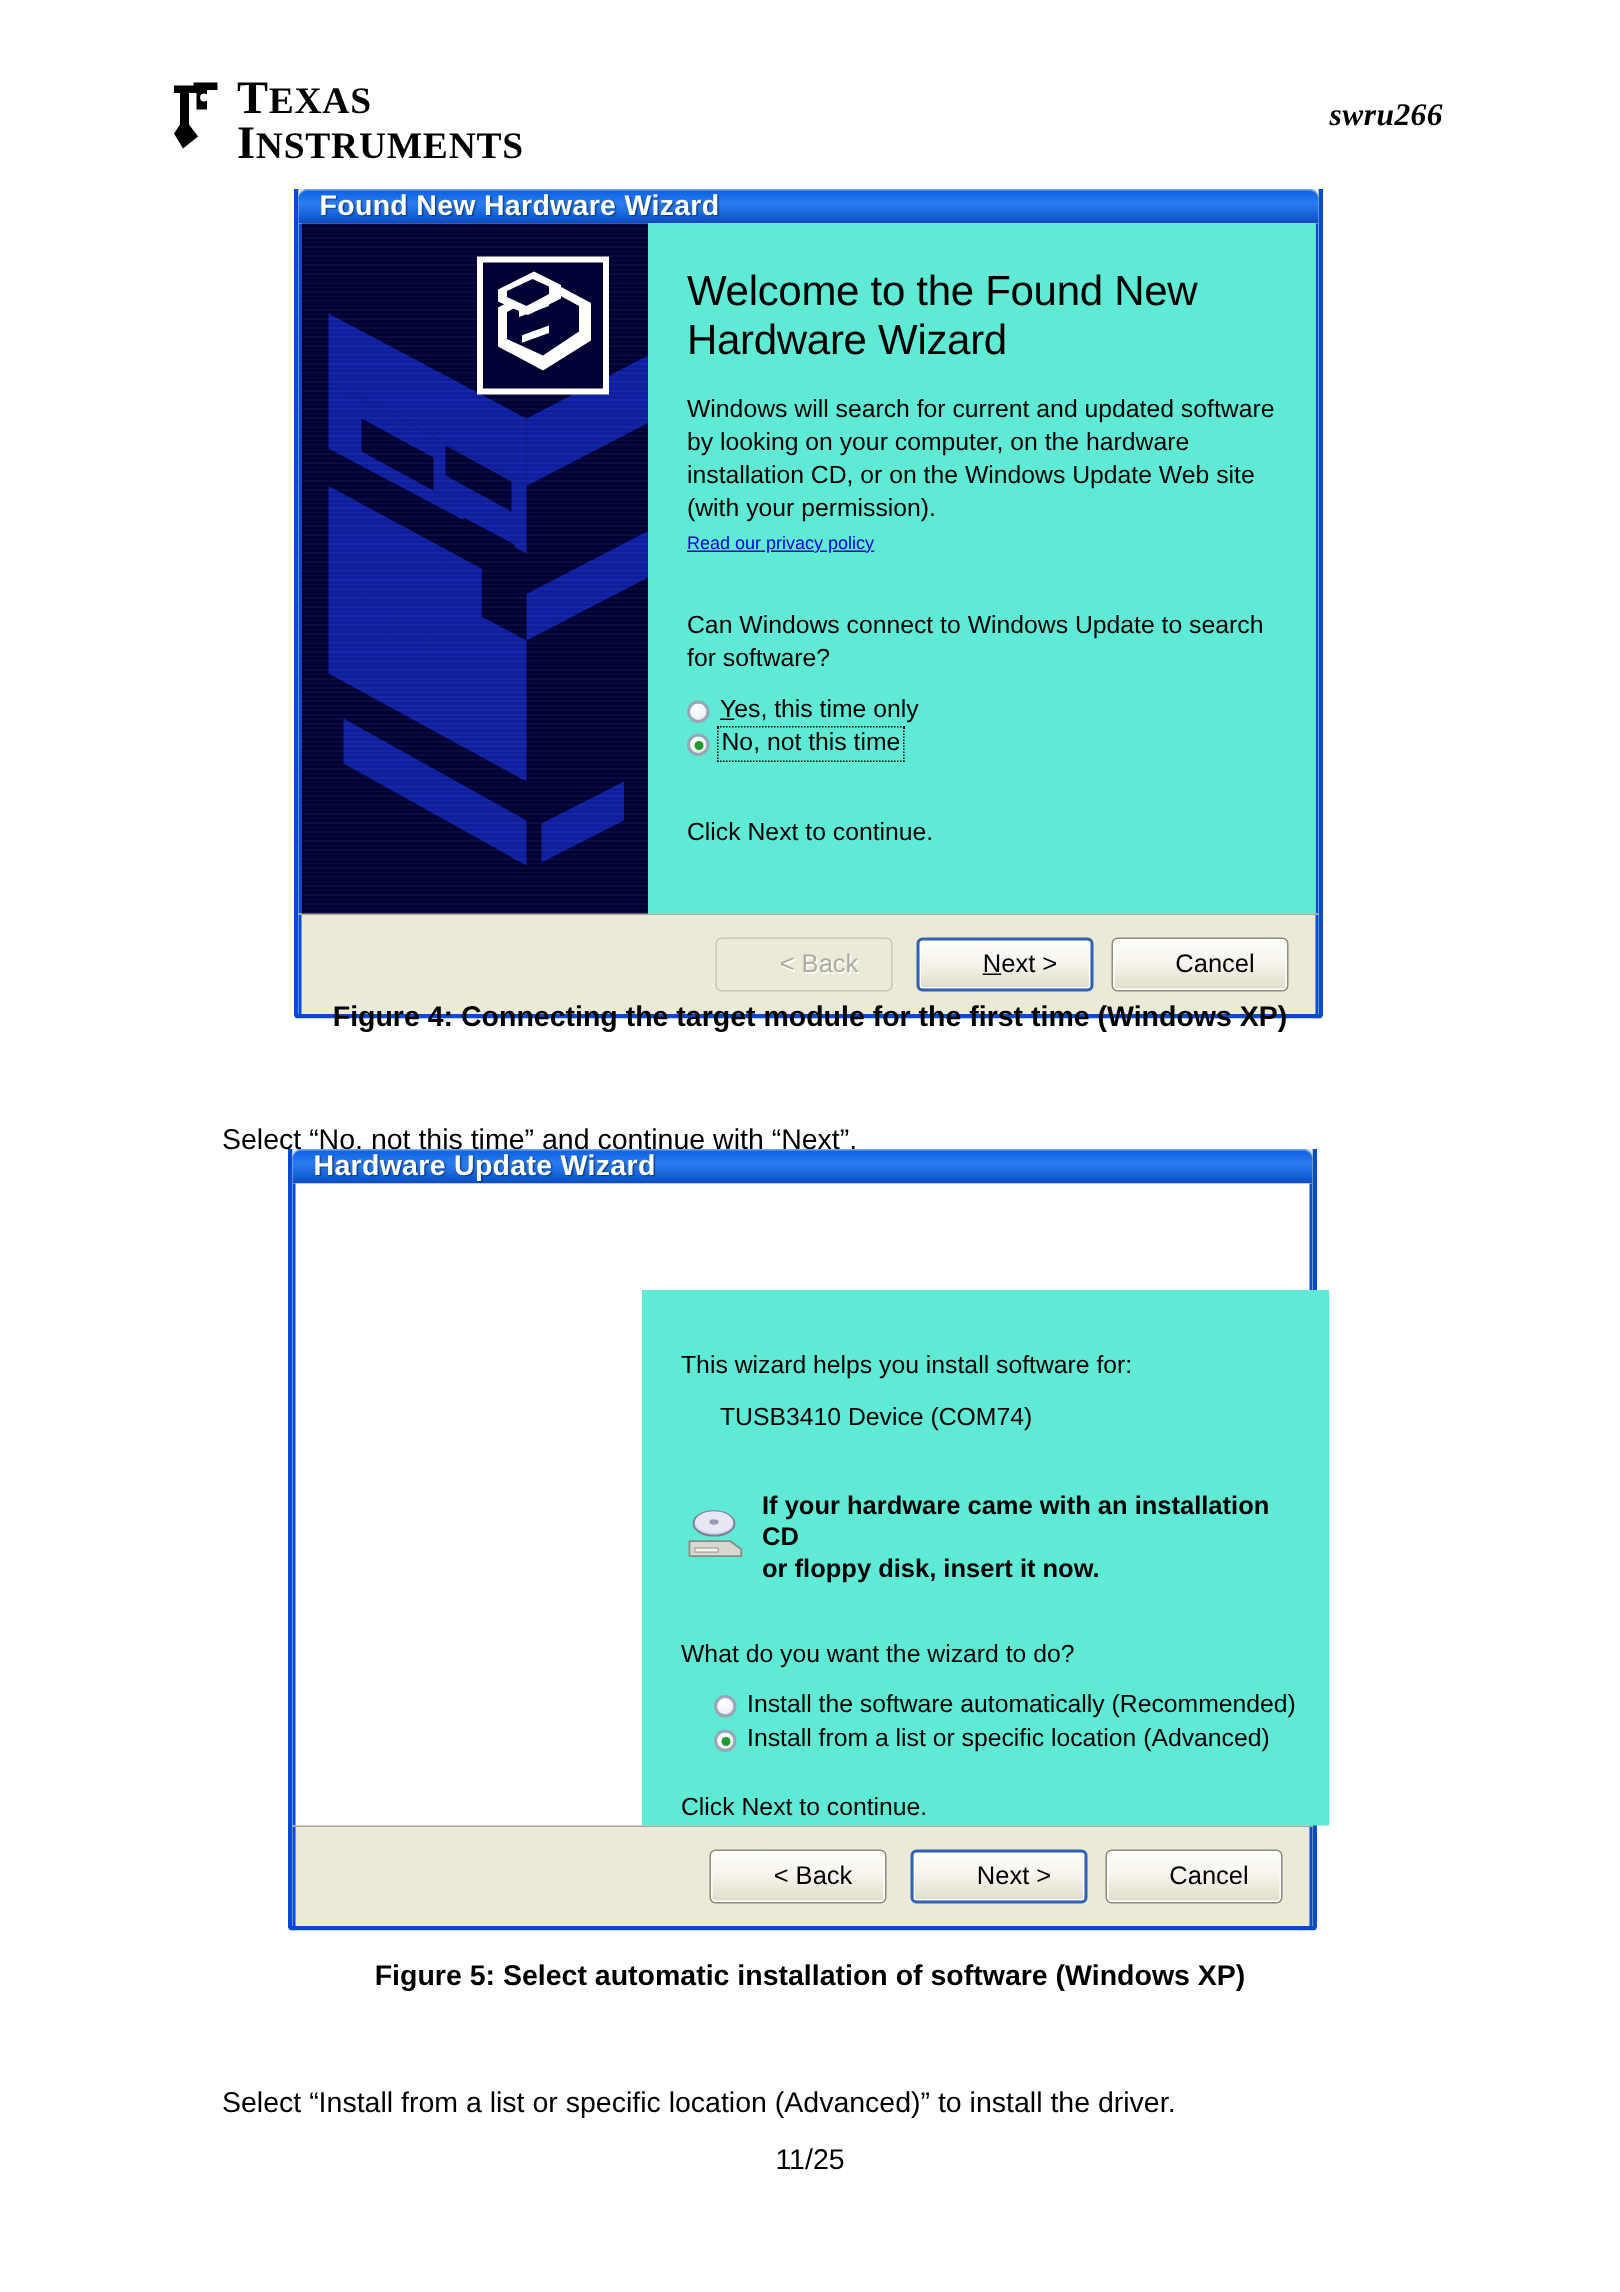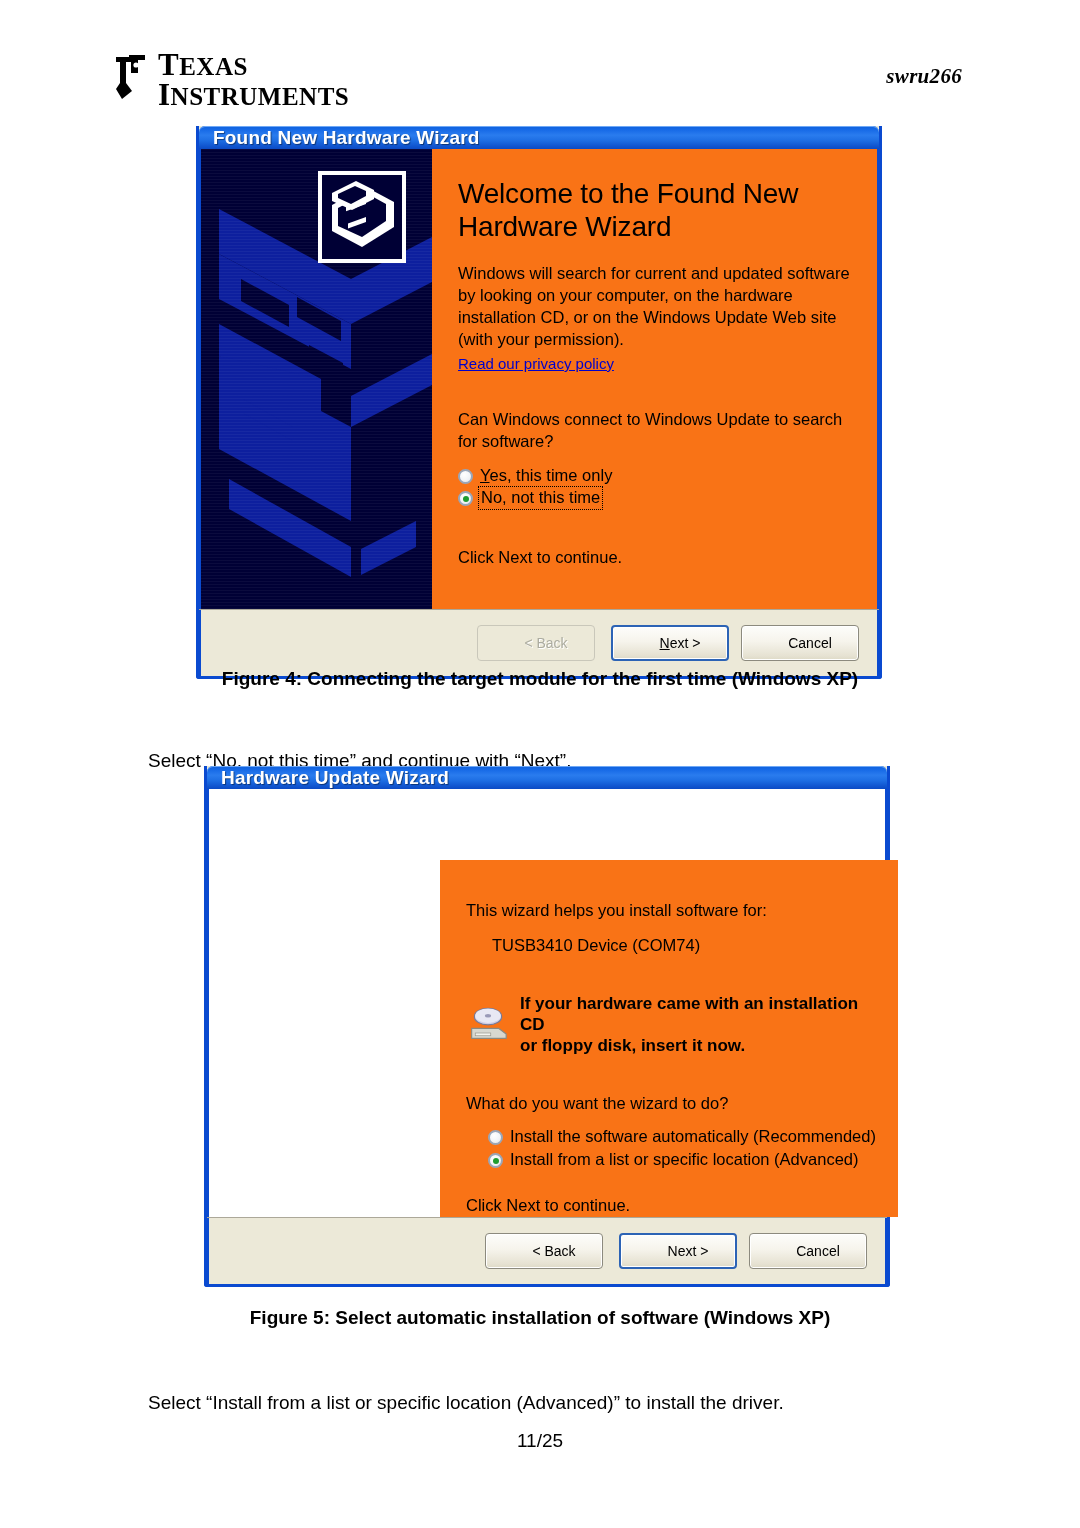--- a/index.html
+++ b/index.html
@@ -122,39 +122,39 @@
     height: 92px;
     background: #000035;
     border: 4px solid #ffffff;
     box-sizing: border-box;
     z-index: 3;
   }
   .hw-icon svg { position: static; display: block; }
 
   .wiz-main {
     flex: 1;
-    background: #f97316;
+    background: #5eead4;
     padding: 28px 22px 0 26px;
     box-sizing: border-box;
     position: relative;
   }
   .wiz-heading {
     font-size: 28px;
     line-height: 1.18;
     color: #000;
     margin-bottom: 20px;
     letter-spacing: -0.2px;
   }
   .wiz-para {
     font-size: 16.5px;
     line-height: 1.33;
     color: #000;
   }
   .wiz-link {
-    font-size: 15px;
+    font-size: 12px;
     color: #0000cc;
     text-decoration: underline;
     display: inline-block;
     margin-top: 4px;
     cursor: pointer;
   }
   .spacer-lg { height: 36px; }
   .spacer-md { height: 22px; }
   .spacer-sm { height: 13px; }
 
@@ -209,21 +209,21 @@
     align-items: center;
     justify-content: flex-end;
     padding-right: 18px;
     border-left: 2px solid #0a4ad0;
     border-right: 2px solid #0a4ad0;
     box-sizing: border-box;
   }
   .xp-btn {
     min-width: 118px;
     height: 36px;
-    font-size: 14px;
+    font-size: 17px;
     color: #000;
     background: linear-gradient(to bottom, #fdfdfb 0%, #f6f4ec 45%, #e6e2d2 88%, #ddd9c6 100%);
     border: 1px solid #8c8a7e;
     border-radius: 4px;
     display: flex;
     align-items: center;
     justify-content: center;
     margin-left: 12px;
     box-sizing: border-box;
     cursor: pointer;
@@ -361,21 +361,21 @@
     <div class="xp-btn default">
         <span><span class="ul">N</span>ext &gt;</span>
       </div>
     <div class="xp-btn">Cancel</div>
   </div>
 </div>
 
 <div class="fig-caption" style="top:668px;">Figure 4: Connecting the target module for the first time (Windows XP)</div>
 <div class="body-text" style="top:718px;">Select “No, not this time” and continue with “Next”.</div>
 
-<div class="wizard" id="dlg2" style="left:204px; top:766px;">
+<div class="wizard" id="dlg2" style="left:192px; top:766px;">
 
   <div class="wiz-title">
     <span class="wiz-title-text">Hardware Update Wizard</span>
   </div>
 
   <div class="wiz-body" style="height:428px;align-items:flex-end;">
 
     <div class="wiz-side">
       <svg viewBox="0 0 231 428" preserveAspectRatio="none" width="231" height="428" aria-hidden="true">
         <rect x="0" y="0" width="231" height="428" fill="#000035"></rect>

